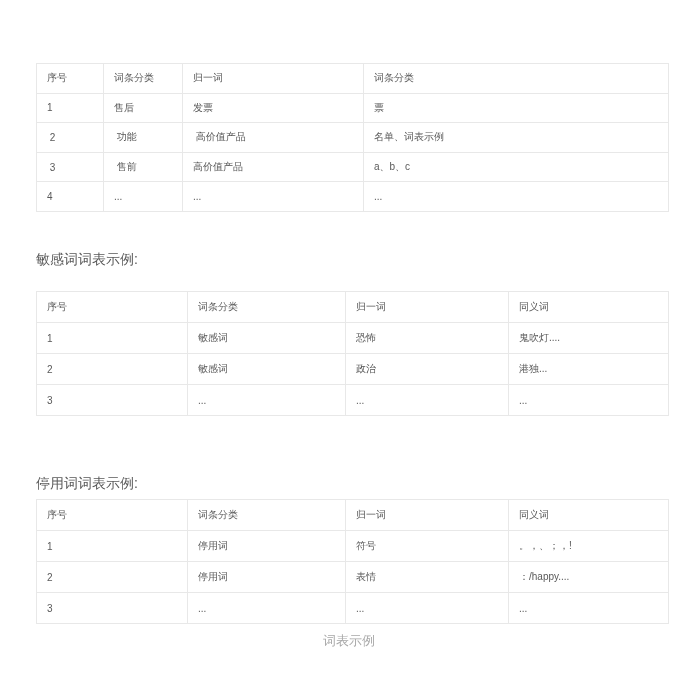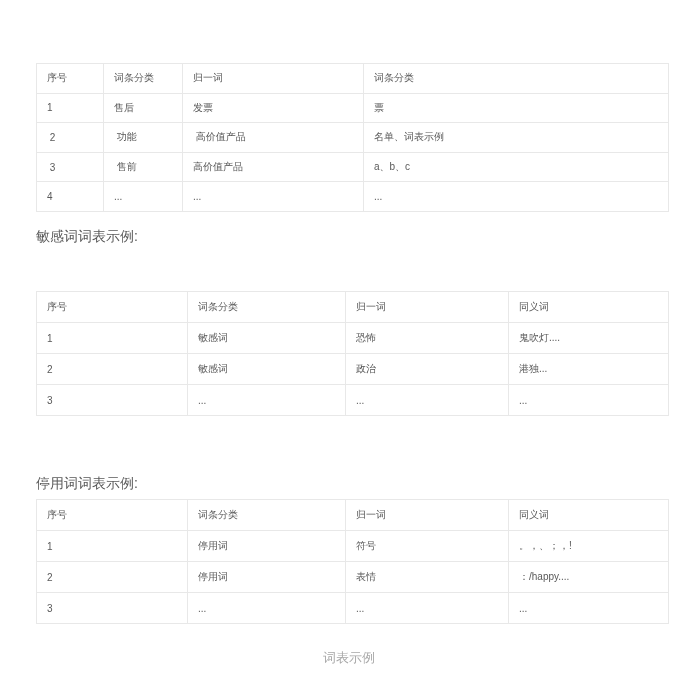--- a/index.html
+++ b/index.html
@@ -51,25 +51,25 @@
   .t-proper  th, .t-proper td  { height: 28.6px; }
   .t-sens    { top: 291px; }
   .t-stop    { top: 499px; }
   .t-sens th, .t-sens td, .t-stop th, .t-stop td { height: 30px; }
   .sec-label {
     position: absolute;
     left: 36px;
     line-height: 14px;
     white-space: pre-wrap;
   }
-  .sec-sens { top: 229px; }
+  .sec-sens { top: 252px; }
   .sec-stop { top: 476px; }
   .caption {
     position: absolute;
-    top: 651px;
+    top: 634px;
     left: 0;
     width: 100%;
     text-align: center;
     font-size: 13px;
     color: #a8a8a8;
     line-height: 14px;
   }
 </style>
 </head>
 <body>

